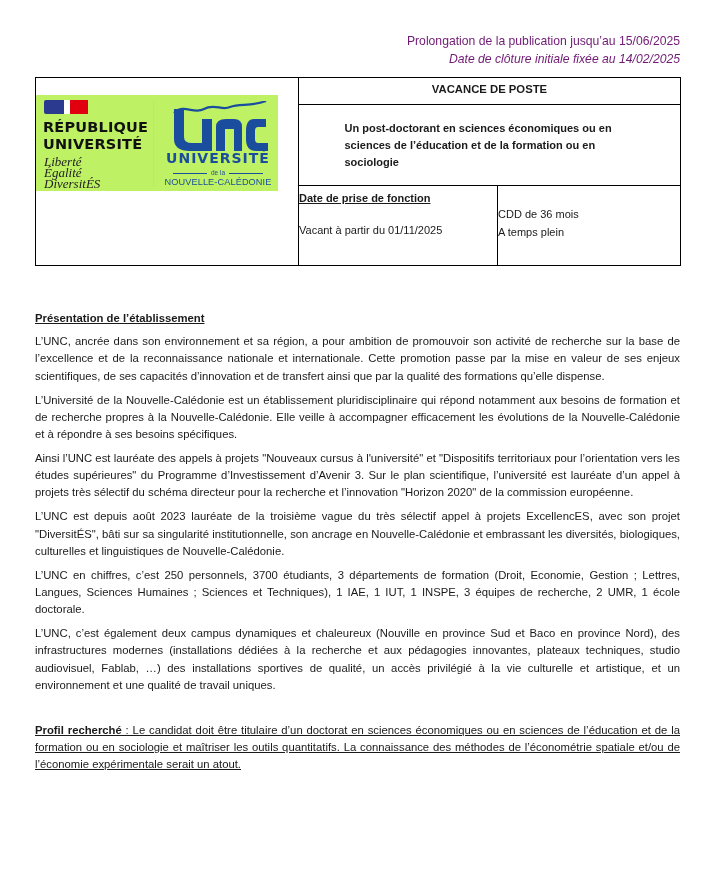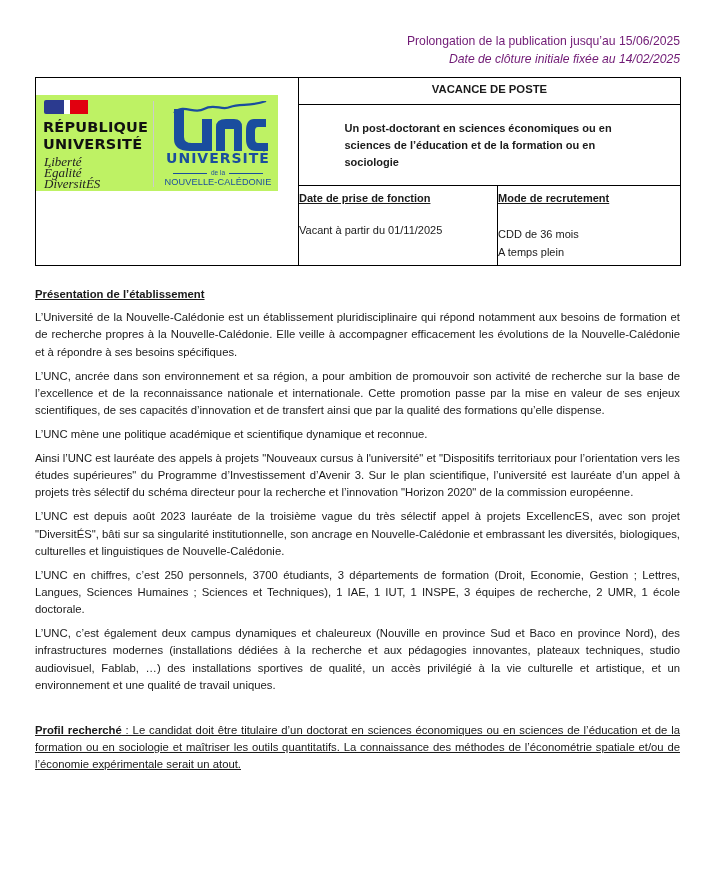--- a/index.html
+++ b/index.html
@@ -83,21 +83,21 @@
   }
   .cell-date { left: 0; width: 199px; border-right: 1.3px solid #000; }
   .cell-mode { left: 199px; right: 0; }
   .cell-head {
     font-weight: bold; text-decoration: underline; margin-top: 4px; line-height: 16px;
   }
   .cell-date .val { margin-top: 16px; line-height: 16px; }
   .cell-mode .val { margin-top: 19px; line-height: 18px; }
 
   .body-text {
-    position: absolute; left: 35px; top: 286px; width: 645px;
+    position: absolute; left: 35px; top: 310px; width: 645px;
     font-size: 11.3px; line-height: 17.2px; text-align: justify;
   }
   .body-text p { margin: 0 0 6.8px 0; }
   .section-title { font-weight: bold; text-decoration: underline; margin-bottom: 6px !important; }
   .profile { margin-top: 28px !important; text-decoration: underline; }
   .profile .lbl { font-weight: bold; text-decoration: underline; }
 </style>
 </head>
 <body>
 
@@ -143,32 +143,30 @@
   <div class="right-col">
     <div class="cell-title">VACANCE DE POSTE</div>
     <div class="cell-subject">
       <div class="txt">Un post-doctorant en sciences économiques ou en sciences de l’éducation et de la formation ou en sociologie</div>
     </div>
     <div class="cell-date">
       <div class="cell-head">Date de prise de fonction</div>
       <div class="val">Vacant à partir du 01/11/2025</div>
     </div>
     <div class="cell-mode">
-      <div class="cell-head">Mode de recrutement</div>
       <div class="val">
         <div>CDD de 36 mois</div>
         <div>A temps plein</div>
       </div>
     </div>
   </div>
 </div>
 
 <div class="body-text">
   <p class="section-title">Présentation de l’établissement</p>
+  <p>L’UNC, ancrée dans son environnement et sa région, a pour ambition de promouvoir son activité de recherche sur la base de l’excellence et de la reconnaissance nationale et internationale. Cette promotion passe par la mise en valeur de ses enjeux scientifiques, de ses capacités d’innovation et de transfert ainsi que par la qualité des formations qu’elle dispense.</p>
   <p>L’Université de la Nouvelle-Calédonie est un établissement pluridisciplinaire qui répond notamment aux besoins de formation et de recherche propres à la Nouvelle-Calédonie. Elle veille à accompagner efficacement les évolutions de la Nouvelle-Calédonie et à répondre à ses besoins spécifiques.</p>
-  <p>L’UNC, ancrée dans son environnement et sa région, a pour ambition de promouvoir son activité de recherche sur la base de l’excellence et de la reconnaissance nationale et internationale. Cette promotion passe par la mise en valeur de ses enjeux scientifiques, de ses capacités d’innovation et de transfert ainsi que par la qualité des formations qu’elle dispense.</p>
-  <p>L’UNC mène une politique académique et scientifique dynamique et reconnue.</p>
   <p>Ainsi l’UNC est lauréate des appels à projets "Nouveaux cursus à l'université" et "Dispositifs territoriaux pour l’orientation vers les études supérieures" du Programme d’Investissement d’Avenir 3. Sur le plan scientifique, l’université est lauréate d’un appel à projets très sélectif du schéma directeur pour la recherche et l’innovation "Horizon 2020" de la commission européenne.</p>
   <p>L’UNC est depuis août 2023 lauréate de la troisième vague du très sélectif appel à projets ExcellencES, avec son projet "DiversitÉS", bâti sur sa singularité institutionnelle, son ancrage en Nouvelle-Calédonie et embrassant les diversités, biologiques, culturelles et linguistiques de Nouvelle-Calédonie.</p>
   <p>L’UNC en chiffres, c’est 250 personnels, 3700 étudiants, 3 départements de formation (Droit, Economie, Gestion ; Lettres, Langues, Sciences Humaines ; Sciences et Techniques), 1 IAE, 1 IUT, 1 INSPE, 3 équipes de recherche, 2 UMR, 1 école doctorale.</p>
   <p>L’UNC, c’est également deux campus dynamiques et chaleureux (Nouville en province Sud et Baco en province Nord), des infrastructures modernes (installations dédiées à la recherche et aux pédagogies innovantes, plateaux techniques, studio audiovisuel, Fablab, …) des installations sportives de qualité, un accès privilégié à la vie culturelle et artistique, et un environnement et une qualité de travail uniques.</p>
   <p class="profile"><span class="lbl">Profil recherché</span><span> : Le candidat doit être titulaire d’un doctorat en sciences économiques ou en sciences de l’éducation et de la formation ou en sociologie et maîtriser les outils quantitatifs. La connaissance des méthodes de l’économétrie spatiale et/ou de l’économie expérimentale serait un atout.</span></p>
 </div>
 
 </body></html>

